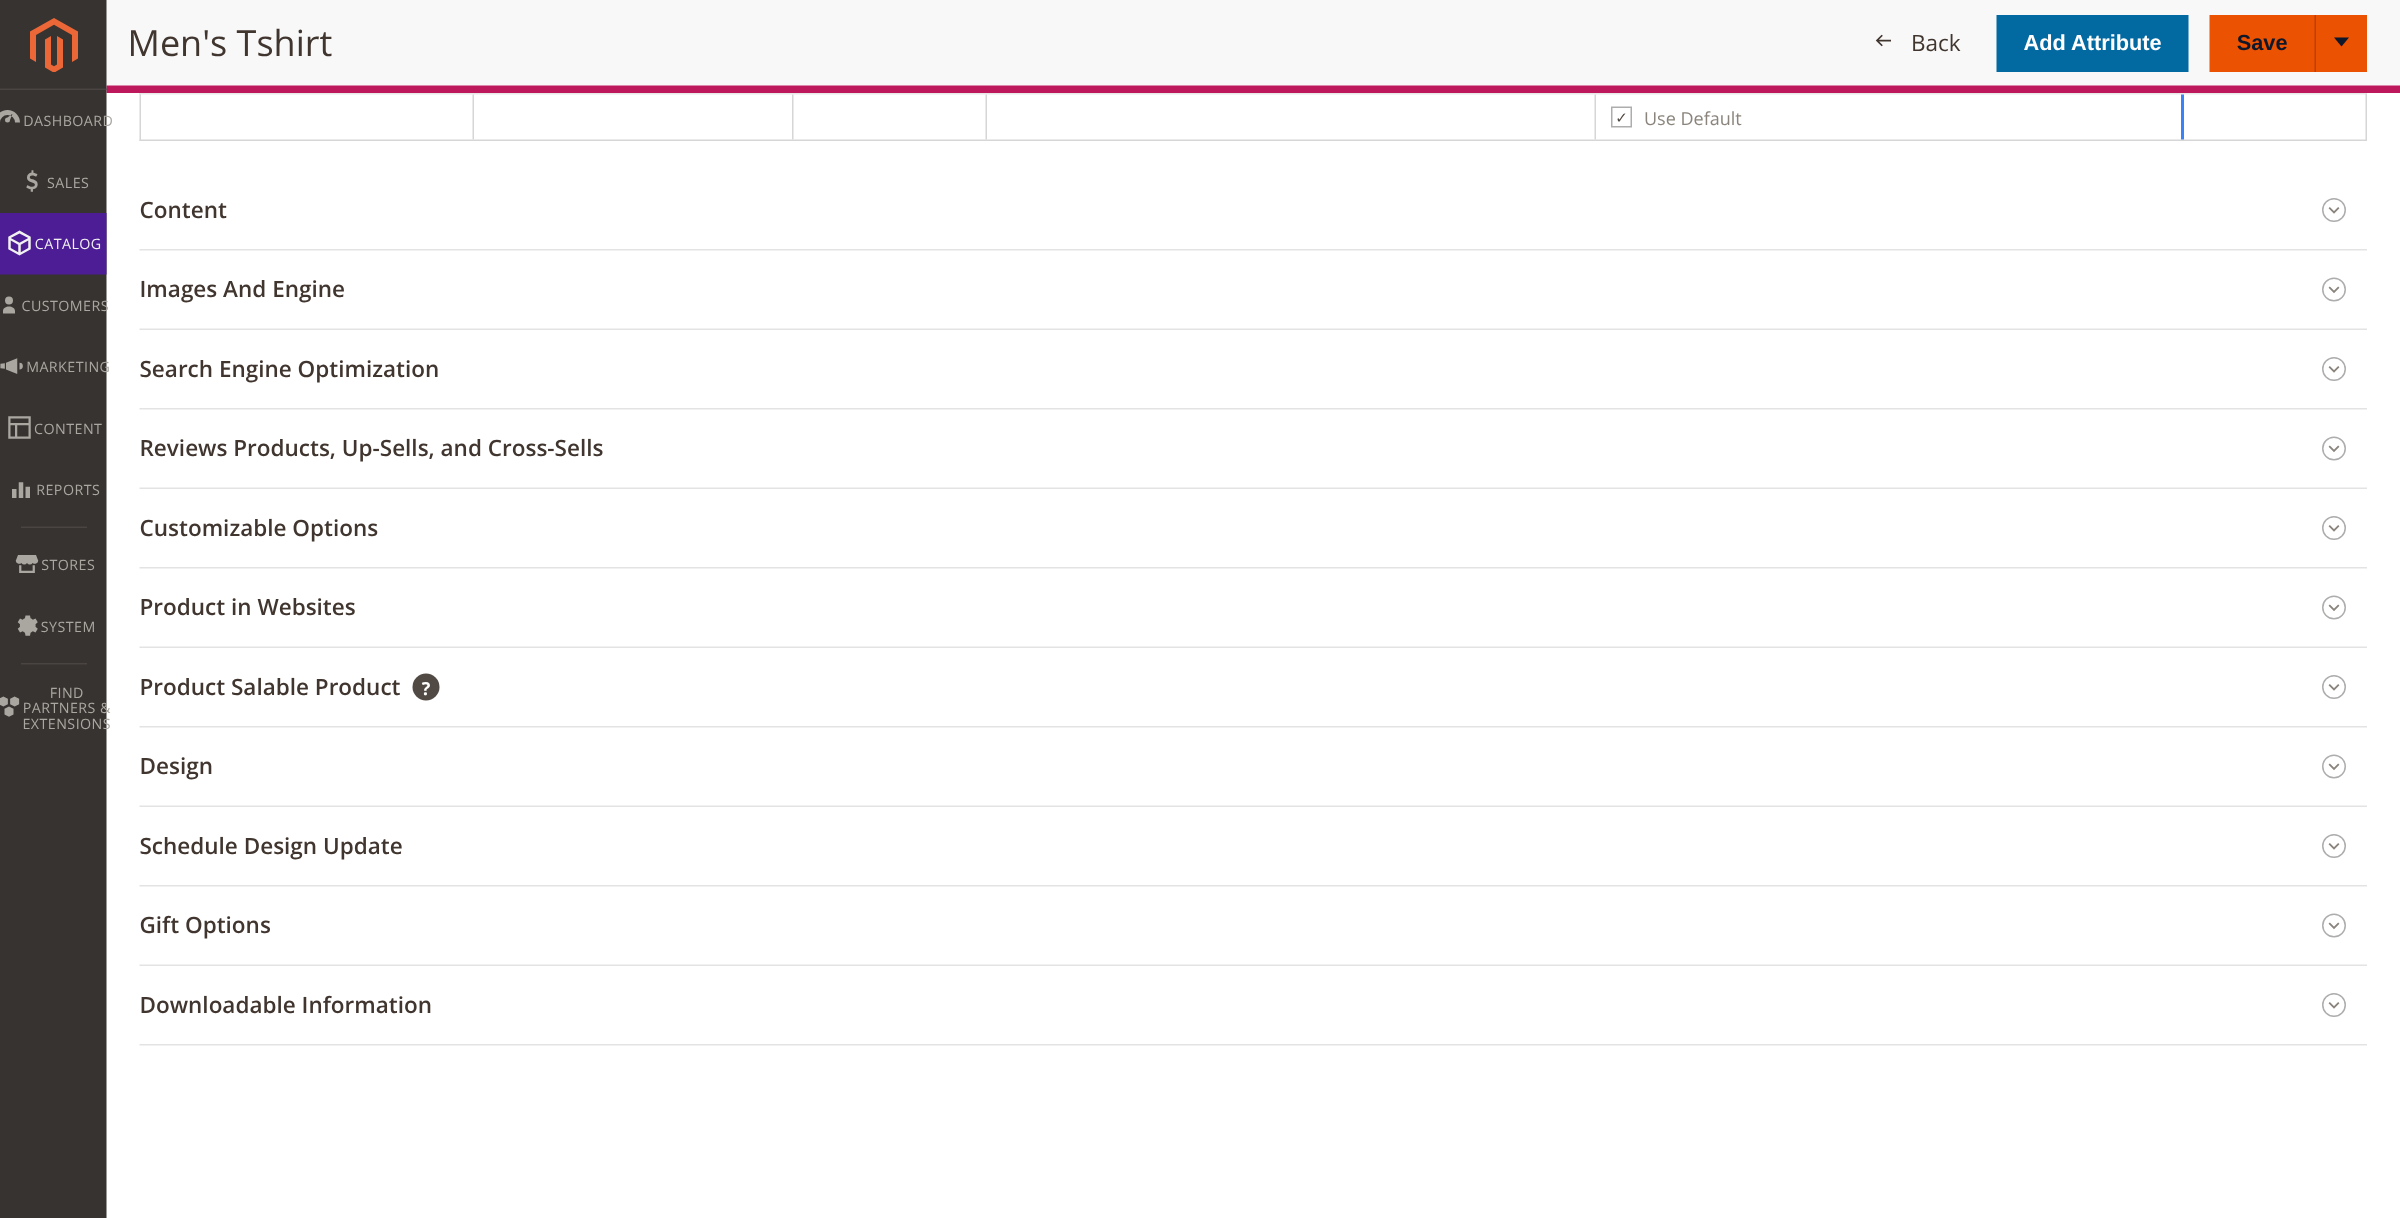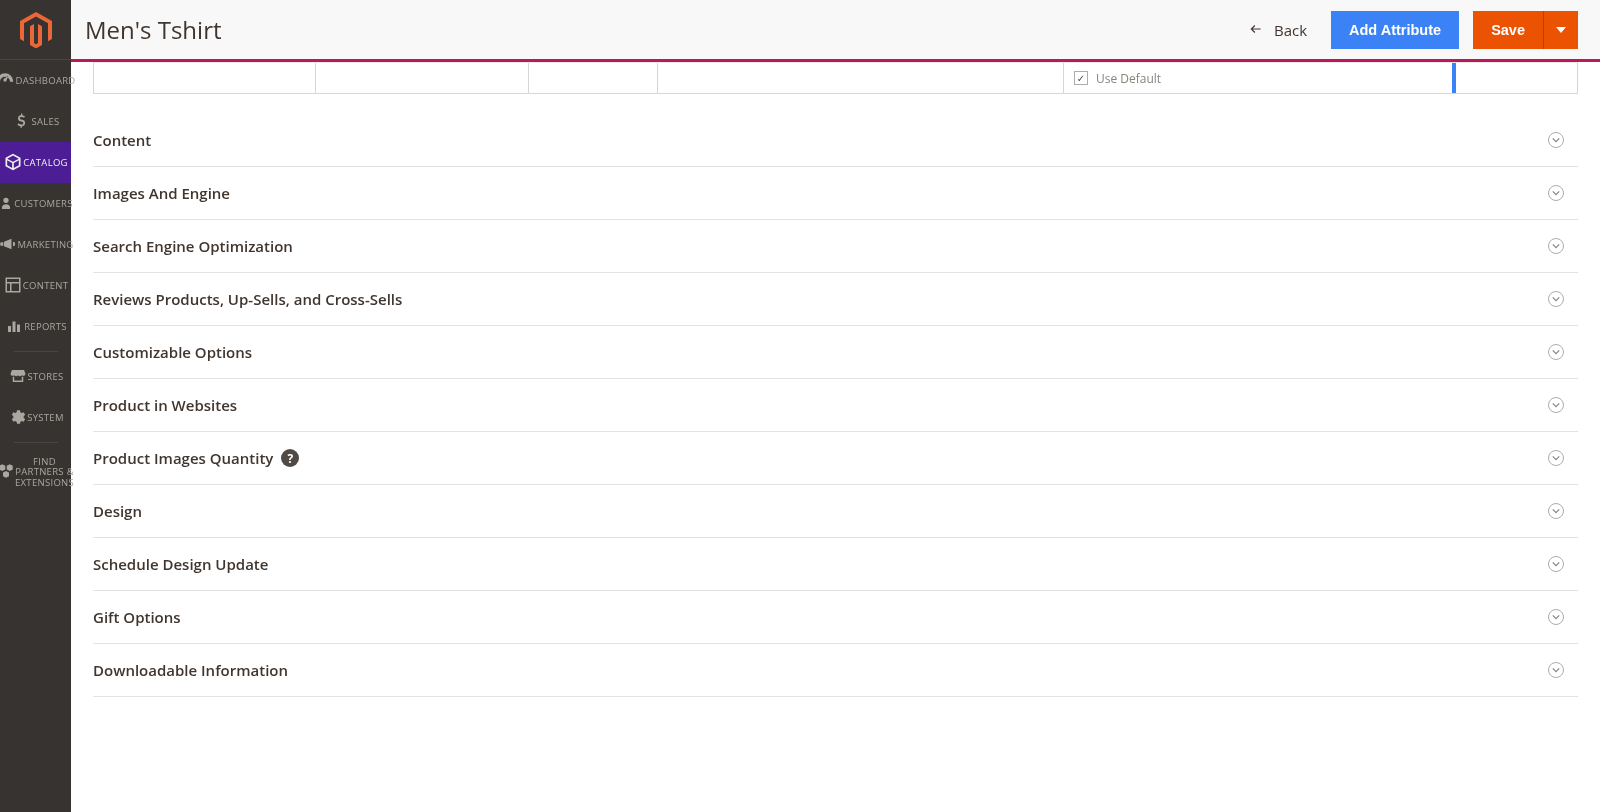--- a/index.html
+++ b/index.html
@@ -42,21 +42,21 @@
 
 .main {
   margin-left: 71px;
   min-height: 100vh;
 }
 
 .header {
   position: sticky;
   top: 0;
   height: 62px;
-  border-bottom: 3px solid #be185d;
+  border-bottom: 5px solid #be185d;
   background: #f8f8f8;
   display: flex;
   align-items: center;
   padding: 0 22px 0 14px;
   z-index: 50;
 }
 .page-title {
   font-size: 24px;
   font-weight: 400;
   color: #41362f;
@@ -70,22 +70,22 @@
 }
 .btn {
   height: 38px;
   padding: 0 18px;
   border: none;
   font-size: 14.5px;
   font-weight: 600;
   cursor: pointer;
   display: flex; align-items: center;
 }
-.btn-secondary { background: #3b82f6; color: #fff; }
-.btn-primary { background: #eb5202; color: #ffffff; }
+.btn-secondary { background: #0369a1; color: #fff; }
+.btn-primary { background: #eb5202; color: #0f172a; }
 .btn-split-main { border-right: 1px solid rgba(0,0,0,0.2); }
 .btn-split-caret { padding: 0 12px; }
 .split-group { display: flex; }
 
 .content-area { padding: 0 22px 40px 22px; }
 
 .remnant-row {
   border: 1px solid #d6d6d6;
   border-top: 1px solid #e8e8e8;
   margin: 0 0 20px 0;
@@ -274,21 +274,21 @@
     </div>
   </div>
 
   <div class="content-area">
 
     <div class="remnant-row">
       <div class="remnant-cell" style="width:222px"></div>
       <div class="remnant-cell" style="width:213px"></div>
       <div class="remnant-cell" style="width:129px"></div>
       <div class="remnant-cell" style="width:406px"></div>
-      <div class="remnant-default" style="width:392px;flex:none;border-right:4px solid #3b82f6;">
+      <div class="remnant-default" style="width:392px;flex:none;border-right:2px solid #3b82f6;">
         <span class="chk checked"></span>
         <span class="ud-label">Use Default</span>
       </div>
       <div class="remnant-cell" style="flex:1;border-right:none"></div>
     </div>
 
     <div id="sections-container">
         <div class="section-row">
           <div class="section-title">
             <span>Content</span>
@@ -344,21 +344,21 @@
             <span>Product in Websites</span>
           </div>
           <span class="expand-icon">
             <svg viewBox="0 0 10 10" fill="none" stroke="currentColor" stroke-width="1.5">
               <path d="M1 3l4 4 4-4"></path>
             </svg>
           </span>
         </div>
         <div class="section-row">
           <div class="section-title">
-            <span>Product Images Quantity</span>
+            <span>Product Salable Product</span>
             <span class="help-badge">?</span>
           </div>
           <span class="expand-icon">
             <svg viewBox="0 0 10 10" fill="none" stroke="currentColor" stroke-width="1.5">
               <path d="M1 3l4 4 4-4"></path>
             </svg>
           </span>
         </div>
         <div class="section-row">
           <div class="section-title">

